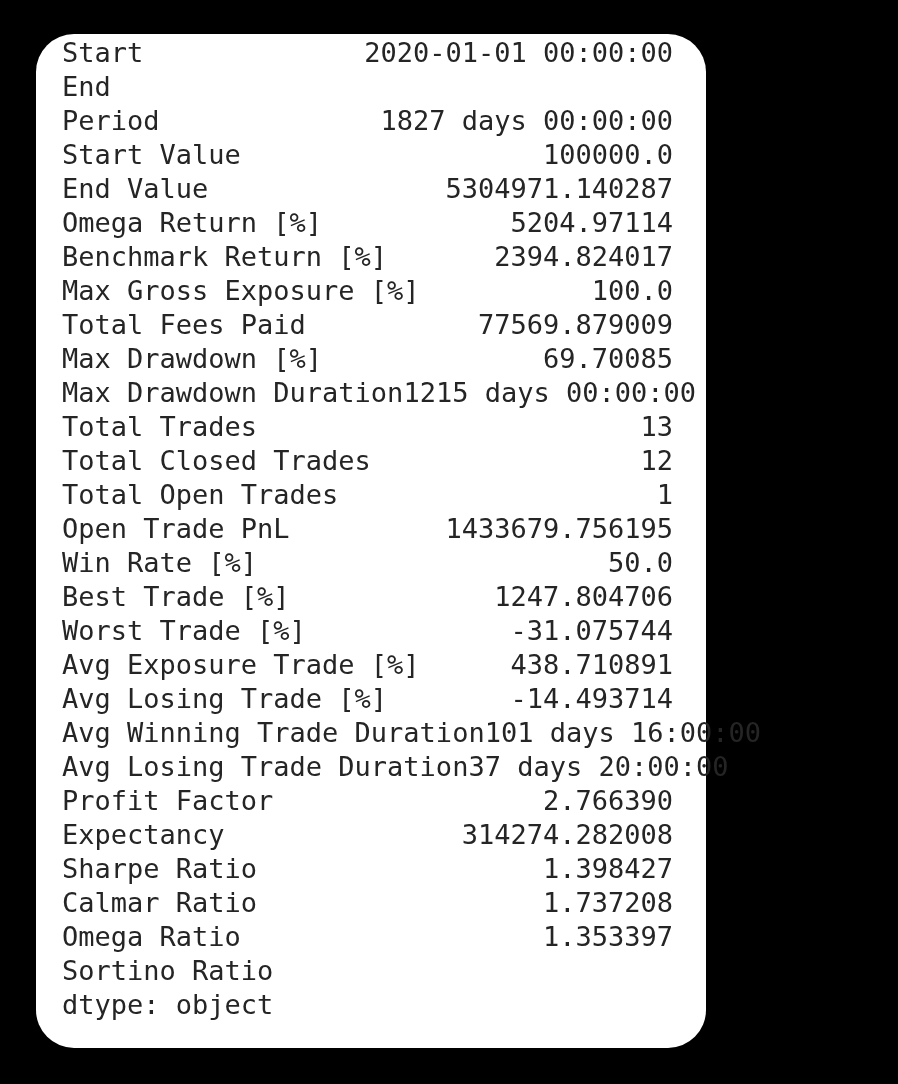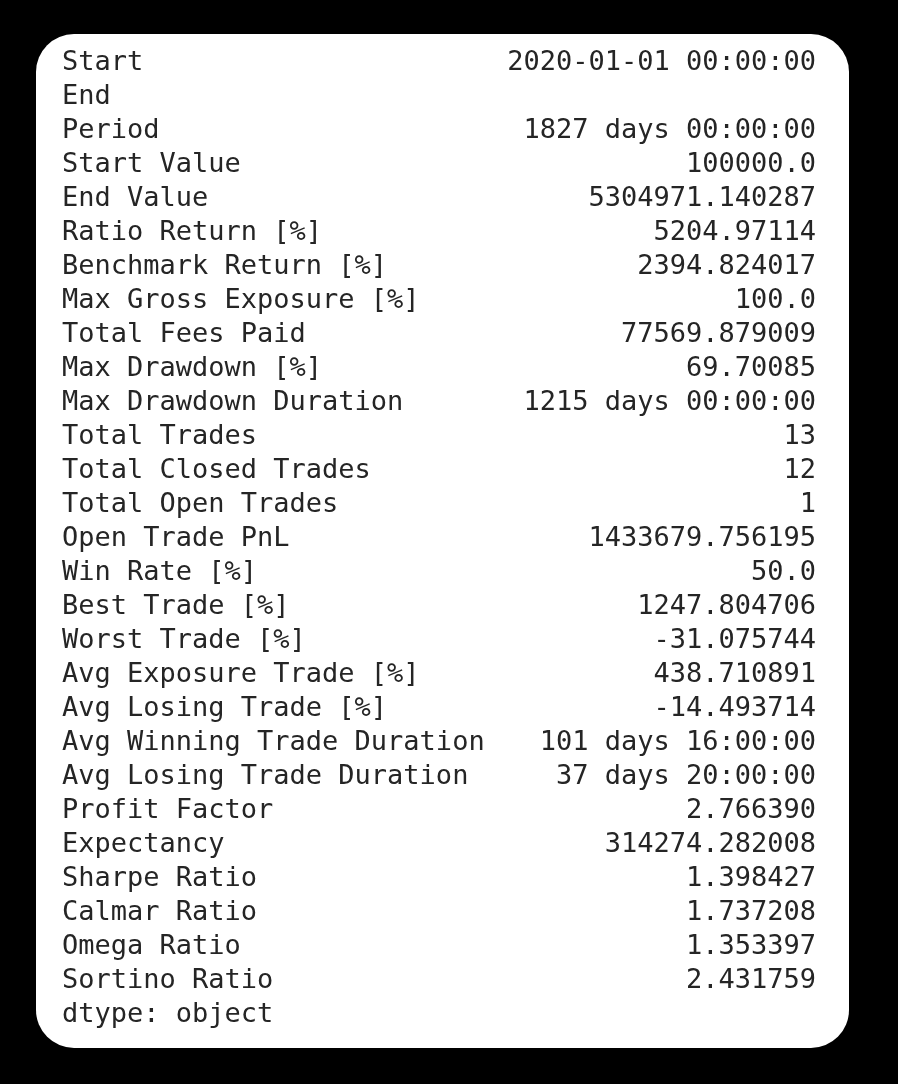--- a/index.html
+++ b/index.html
@@ -7,25 +7,25 @@
     width: 898px;
     height: 1084px;
     background: var(--bg, #000000);
     overflow: hidden;
     font-family: "DejaVu Sans Mono", "Liberation Mono", monospace;
   }
   .stats-card {
     position: absolute;
     left: 36px;
     top: 34px;
-    width: 813px;
+    width: 670px;
     height: 1014px;
     background: var(--card, #ffffff);
     border-radius: 38px;
-    padding: 10px 33px 18px 26px;
+    padding: 2px 33px 18px 26px;
   }
   .stats-list {
     width: 100%;
     height: 100%;
   }
   .stat-row {
     display: flex;
     justify-content: space-between;
     align-items: baseline;
     height: 34px;
@@ -60,21 +60,21 @@
     <span class="stat-label">Start Value</span>
     <span class="stat-value">100000.0</span>
   </div>
 
   <div class="stat-row">
     <span class="stat-label">End Value</span>
     <span class="stat-value">5304971.140287</span>
   </div>
 
   <div class="stat-row">
-    <span class="stat-label">Ratio Return [%]</span>
+    <span class="stat-label">Omega Return [%]</span>
     <span class="stat-value">5204.97114</span>
   </div>
 
   <div class="stat-row">
     <span class="stat-label">Benchmark Return [%]</span>
     <span class="stat-value">2394.824017</span>
   </div>
 
   <div class="stat-row">
     <span class="stat-label">Max Gross Exposure [%]</span>
@@ -171,21 +171,20 @@
     <span class="stat-value">1.737208</span>
   </div>
 
   <div class="stat-row">
     <span class="stat-label">Omega Ratio</span>
     <span class="stat-value">1.353397</span>
   </div>
 
   <div class="stat-row">
     <span class="stat-label">Sortino Ratio</span>
-    <span class="stat-value">2.431759</span>
   </div>
 
   <div class="stat-row">
     <span class="stat-label">dtype: object</span>
     <span class="stat-value"></span>
   </div>
 </div>
 </div>
 
 </body></html>

